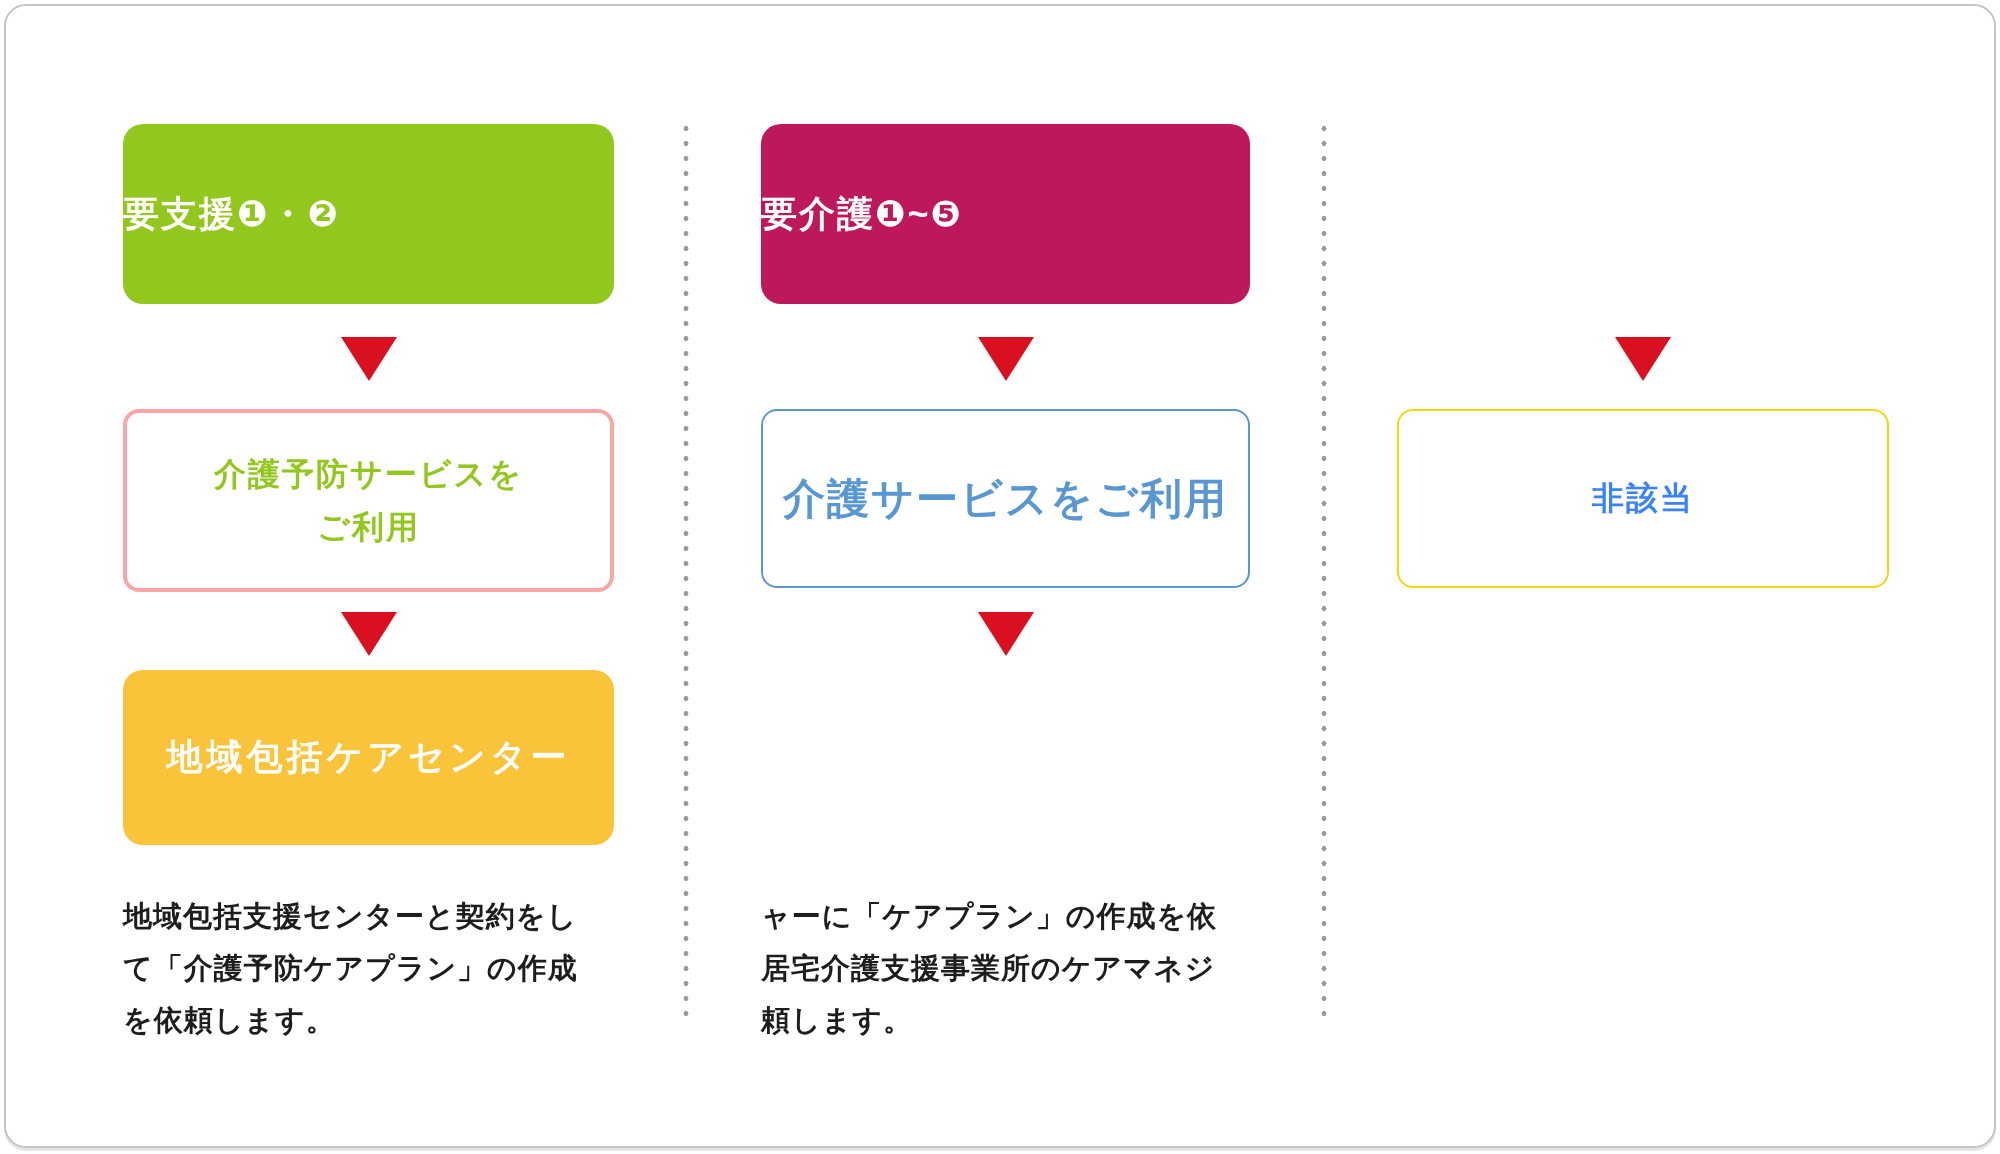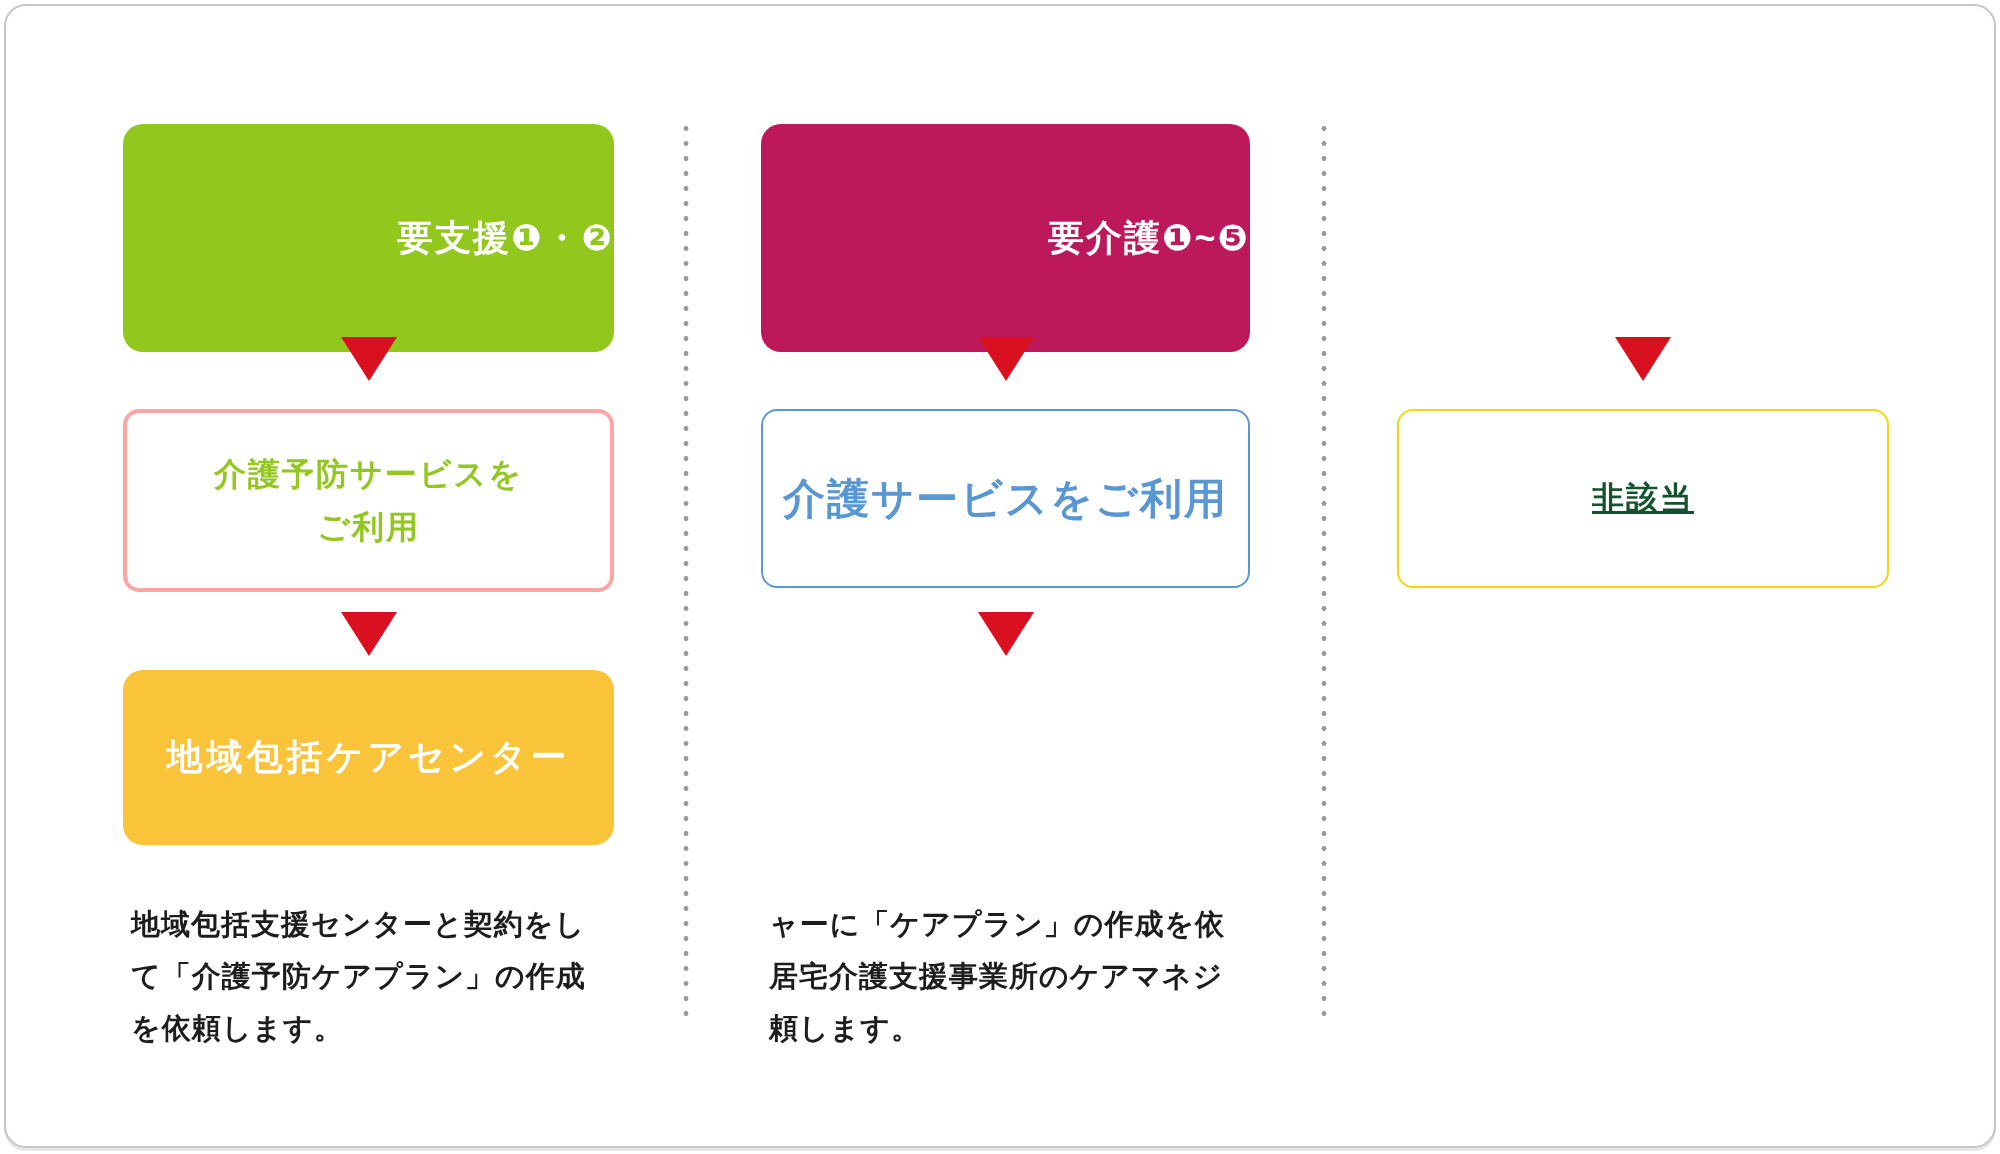--- a/index.html
+++ b/index.html
@@ -41,23 +41,23 @@
 
   .column { position: absolute; top: 0; height: 100%; }
   .col-1 { left: 117px;  width: 491px; }
   .col-2 { left: 755px;  width: 489px; }
   .col-3 { left: 1391px; width: 492px; }
 
   
   .level-box {
     position: absolute;
     top: 118px; left: 0; right: 0;
-    height: 228px;
+    height: 180px;
     border-radius: 20px;
-    display: flex; align-items: center; justify-content: flex-end;
+    display: flex; align-items: center; justify-content: flex-start;
     color: #ffffff;
     font-size: 36px;
     font-weight: bold;
     letter-spacing: 2px;
   }
   .bg-green  { background: #92c71e; }
   .bg-blue   { background: #be185d; }
   .bg-yellow { background: #f2d611; }
 
   
@@ -83,41 +83,41 @@
     display: flex; flex-direction: column;
     align-items: center; justify-content: center;
     font-weight: bold;
     letter-spacing: 2px;
     line-height: 1.65;
   }
   .service-box .svc-line { font-size: 32px; }
   .col-2 .service-box .svc-line { font-size: 42px; }
   .outline-green  { border: 4px solid #fca5a5; color: #92c71e; }
   .outline-blue   { border: 2px solid #5997d3; color: #5997d3; }
-  .outline-yellow { border: 2px solid #f2d611; color: #14532d; text-decoration: underline; }
+  .outline-yellow { border: 2px solid #f2d611; color: #3b82f6; }
 
   
   .office-box {
     position: absolute;
     top: 664px; left: 0; right: 0;
     height: 175px;
     border-radius: 20px;
     background: #f9c33a;
     display: flex; align-items: center; justify-content: center;
     color: #ffffff;
     font-size: 36px;
     font-weight: bold;
     letter-spacing: 4px;
   }
 
   
   .desc {
     position: absolute;
     top: 884px; left: 0; right: 0;
-    margin: 8px;
+    margin: 0;
     color: #1d1d1d;
     font-size: 29px;
     font-weight: 600;
     letter-spacing: 1px;
     line-height: 52px;
     text-align: left;
   }
   .desc .desc-line { display: block; }
 </style>
 </head>

